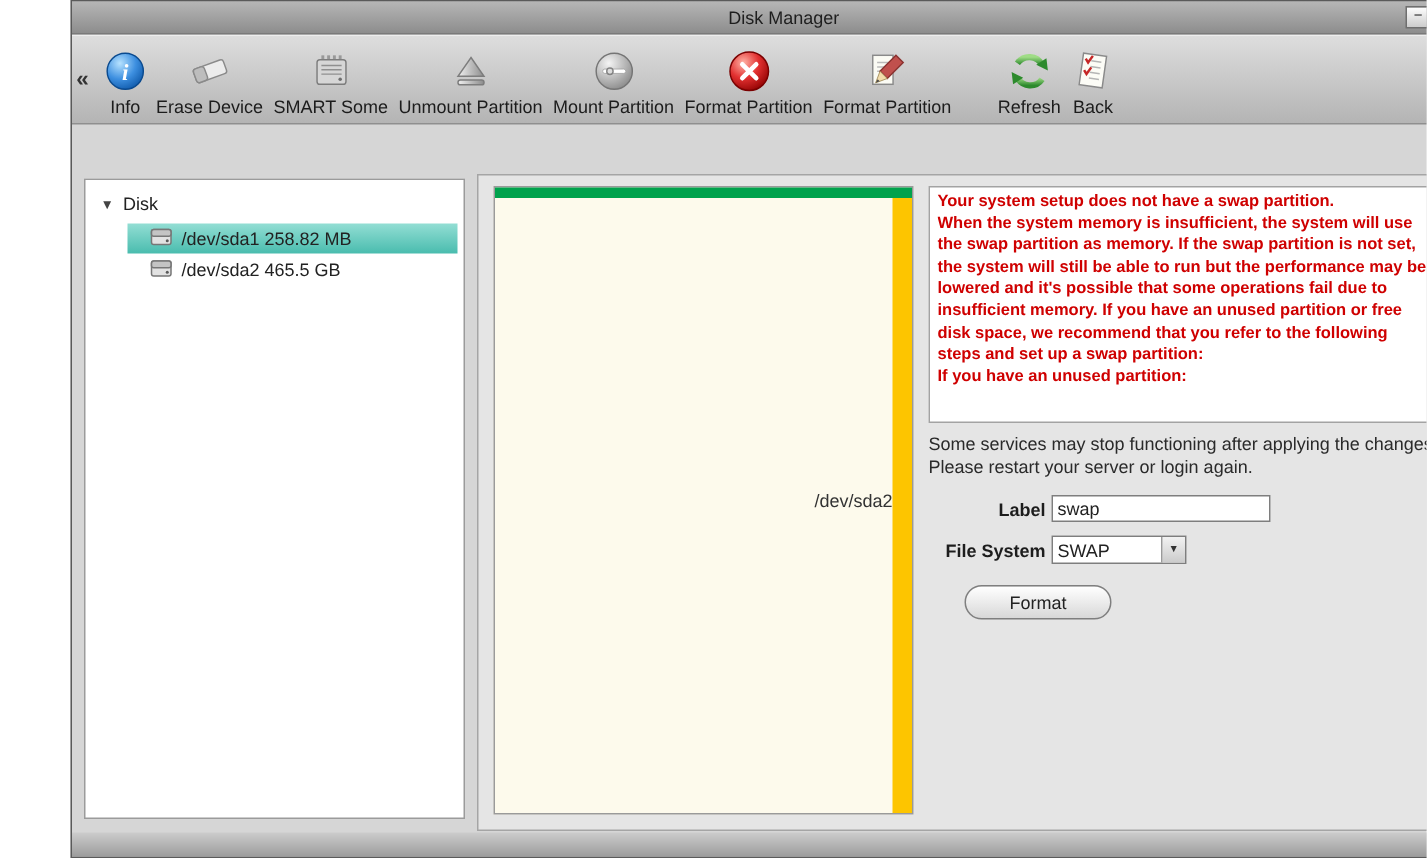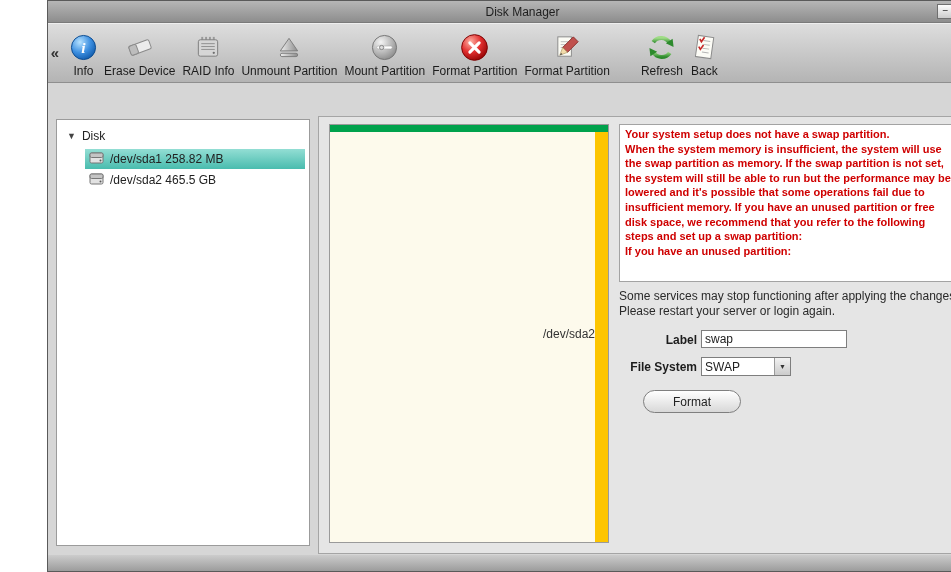--- a/index.html
+++ b/index.html
@@ -35,21 +35,21 @@
     border:1px solid #979797;background:linear-gradient(#e3e3e3,#c9c9c9);color:#5f5f5f;}
   .tab.active{background:#ffffff;color:#0b9b72;font-weight:bold;}
   .tab.inactive{border-left:none;}
   
   .tree-panel{position:absolute;left:8px;top:118px;width:254px;height:427px;
     background:#ffffff;border:1px solid #9b9b9b;}
   .tree-root{display:flex;align-items:center;gap:6px;padding:9px 0 5px 10px;
     font-size:12px;color:#222;}
   .tri{font-size:9px;color:#444;}
   .tree-item{display:flex;align-items:center;gap:5px;height:20px;
-    margin:1px 4px 1px 28px;padding-left:4px;font-size:12px;color:#222;}
+    margin:1px 4px 1px 28px;padding-left:15px;font-size:12px;color:#222;}
   .tree-item.selected{background:linear-gradient(#93ded4,#49bcae);}
   
   .main-panel{position:absolute;left:270px;top:115px;width:673px;height:438px;
     background:#e5e5e5;border:1px solid #a5a5a5;}
   .part-visual{position:absolute;left:10px;top:7px;width:280px;height:419px;
     background:#fdfaec;border:1px solid #9a9a9a;}
   .part-top{position:absolute;left:0;top:0;right:0;height:7px;background:#00a24c;}
   .part-right{position:absolute;right:0;top:7px;bottom:0;width:13px;background:#fdc500;}
   .part-label{position:absolute;left:0;right:13px;top:50%;transform:translateY(-50%);
     text-align:right;font-size:12px;color:#333;}
@@ -143,21 +143,21 @@
               <rect x="12" y="3" width="2" height="4" fill="#999"></rect>
             <rect x="16" y="3" width="2" height="4" fill="#999"></rect>
               <rect x="20" y="3" width="2" height="4" fill="#999"></rect>
             <rect x="5" y="6" width="20" height="17" rx="2" fill="#d6d6d6" stroke="#7d7d7d"></rect>
             <line x1="8" y1="10" x2="22" y2="10" stroke="#8f8f8f"></line>
             <line x1="8" y1="13" x2="22" y2="13" stroke="#8f8f8f"></line>
             <line x1="8" y1="16" x2="22" y2="16" stroke="#8f8f8f"></line>
             <circle cx="21" cy="19.5" r="1.2" fill="#6f6f6f"></circle>
           </svg>
         </span>
-        <span class="tlabel">RAID Info</span>
+        <span class="tlabel">SMART Some</span>
       </div>
 
       <div class="tool">
         <span class="ticon">
           <svg width="30" height="27" viewBox="0 0 30 28">
             <defs>
                 <linearGradient id="gUn" x1="0" y1="0" x2="1" y2="0">
               <stop offset="0" stop-color="#f0f0f0"></stop>
                   <stop offset="0.5" stop-color="#bdbdbd"></stop>
                   <stop offset="1" stop-color="#8c8c8c"></stop>

